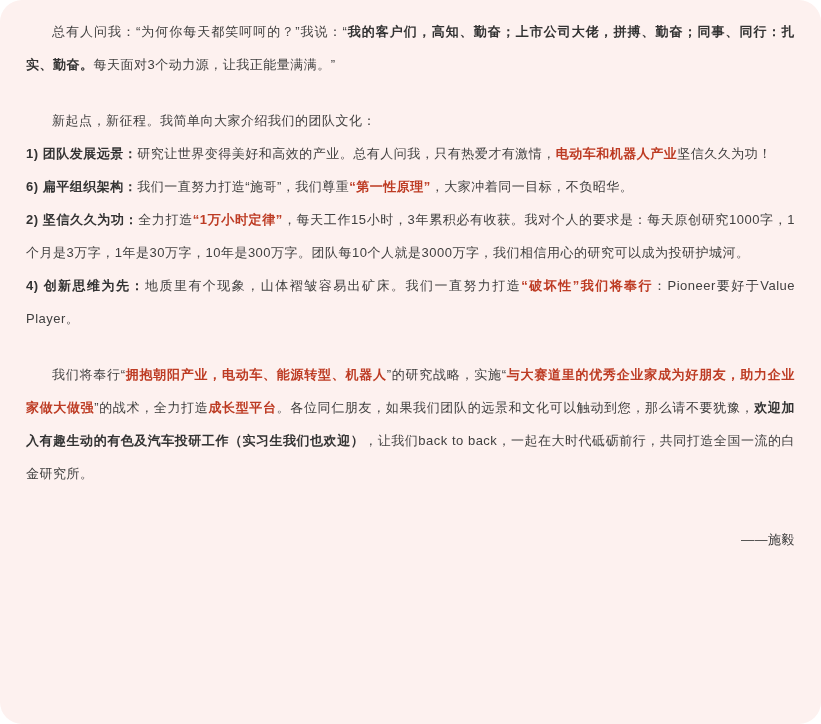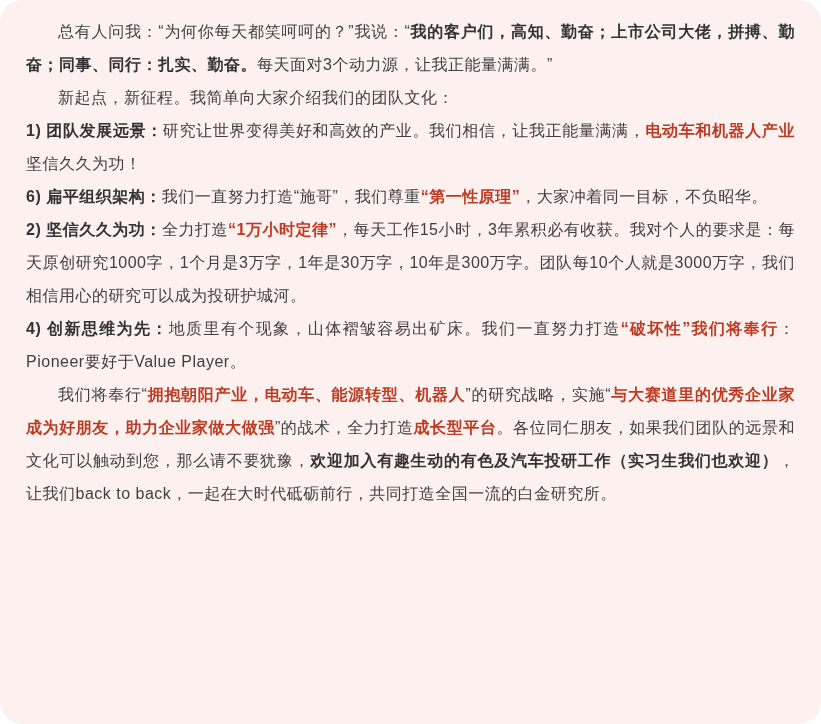--- a/index.html
+++ b/index.html
@@ -2,41 +2,42 @@
 <html lang="zh" style="--bg: #fdf1ef; --fg: #3f3f3f; --fg-bold: #333333; --accent: #bd3b23;"><head>
 <meta charset="utf-8">
 <style>
   html,body{margin:0;padding:0;}
   .page{
     width:821px;height:724px;box-sizing:border-box;
     padding:15px 26px 0 26px;overflow:hidden;
     background:var(--bg,#fdf1ef);
     color:var(--fg,#3f3f3f);
     font-family:"Liberation Sans","DejaVu Sans",sans-serif;
-    font-size:16px;line-height:33px;letter-spacing:0.5px;
+    font-size:13px;line-height:33px;letter-spacing:0.5px;
     text-align:justify;
     border-radius:22px;
   }
   .para{margin:0;}
   .para.indent{text-indent:2em;}
-  .para.gap{}
+  .para.gap{margin-top:23px;}
   .run-normal{font-weight:normal;color:var(--fg,#3f3f3f);}
   .run-bold{font-weight:bold;color:var(--fg-bold,#333333);}
   .run-red{font-weight:bold;color:var(--accent,#bd3b23);}
   .sig-block{margin-top:33px;text-align:right;}
   .sig-line,.date-line{margin:0;}
 </style>
 </head>
 <body>
 
 <div class="page">
   <div>
       <p class="para indent"><span class="run-normal">总有人问我：“为何你每天都笑呵呵的？”我说：“</span><span class="run-bold">我的客户们，高知、勤奋；上市公司大佬，拼搏、勤奋；同事、同行：扎实、勤奋。</span><span class="run-normal">每天面对3个动力源，让我正能量满满。”</span></p>
       <p class="para indent gap"><span class="run-normal">新起点，新征程。我简单向大家介绍我们的团队文化：</span></p>
-      <p class="para"><span class="run-bold">1) 团队发展远景：</span><span class="run-normal">研究让世界变得美好和高效的产业。我们相信，让我正能量满满，</span><span class="run-red">电动车和机器人产业</span><span class="run-normal">坚信久久为功！</span></p>
+      <p class="para"><span class="run-bold">1) 团队发展远景：</span><span class="run-normal">研究让世界变得美好和高效的产业。总有人问我，只有热爱才有激情，</span><span class="run-red">电动车和机器人产业</span><span class="run-normal">坚信久久为功！</span></p>
       <p class="para"><span class="run-bold">6) 扁平组织架构：</span><span class="run-normal">我们一直努力打造“施哥”，我们尊重</span><span class="run-red">“第一性原理”</span><span class="run-normal">，大家冲着同一目标，不负昭华。</span></p>
       <p class="para"><span class="run-bold">2) 坚信久久为功：</span><span class="run-normal">全力打造</span><span class="run-red">“1万小时定律”</span><span class="run-normal">，每天工作15小时，3年累积必有收获。我对个人的要求是：每天原创研究1000字，1个月是3万字，1年是30万字，10年是300万字。团队每10个人就是3000万字，我们相信用心的研究可以成为投研护城河。</span></p>
       <p class="para"><span class="run-bold">4) 创新思维为先：</span><span class="run-normal">地质里有个现象，山体褶皱容易出矿床。我们一直努力打造</span><span class="run-red">“破坏性”我们将奉行</span><span class="run-normal">：Pioneer要好于Value Player。</span></p>
       <p class="para indent gap"><span class="run-normal">我们将奉行“</span><span class="run-red">拥抱朝阳产业，电动车、能源转型、机器人</span><span class="run-normal">”的研究战略，实施“</span><span class="run-red">与大赛道里的优秀企业家成为好朋友，助力企业家做大做强</span><span class="run-normal">”的战术，全力打造</span><span class="run-red">成长型平台</span><span class="run-normal">。各位同仁朋友，如果我们团队的远景和文化可以触动到您，那么请不要犹豫，</span><span class="run-bold">欢迎加入有趣生动的有色及汽车投研工作（实习生我们也欢迎）</span><span class="run-normal">，让我们back to back，一起在大时代砥砺前行，共同打造全国一流的白金研究所。</span></p>
     </div>
   <div class="sig-block">
+    <p class="sig-line">——施毅</p>
   </div>
 </div>
 
 </body></html>

